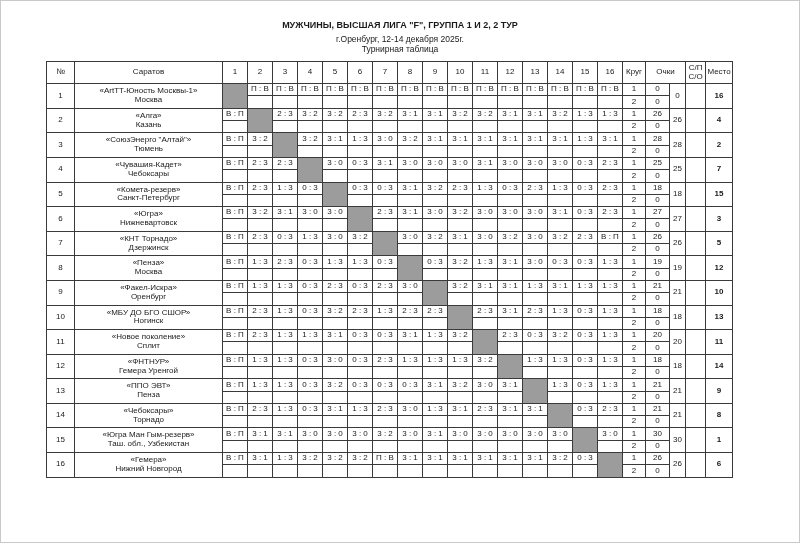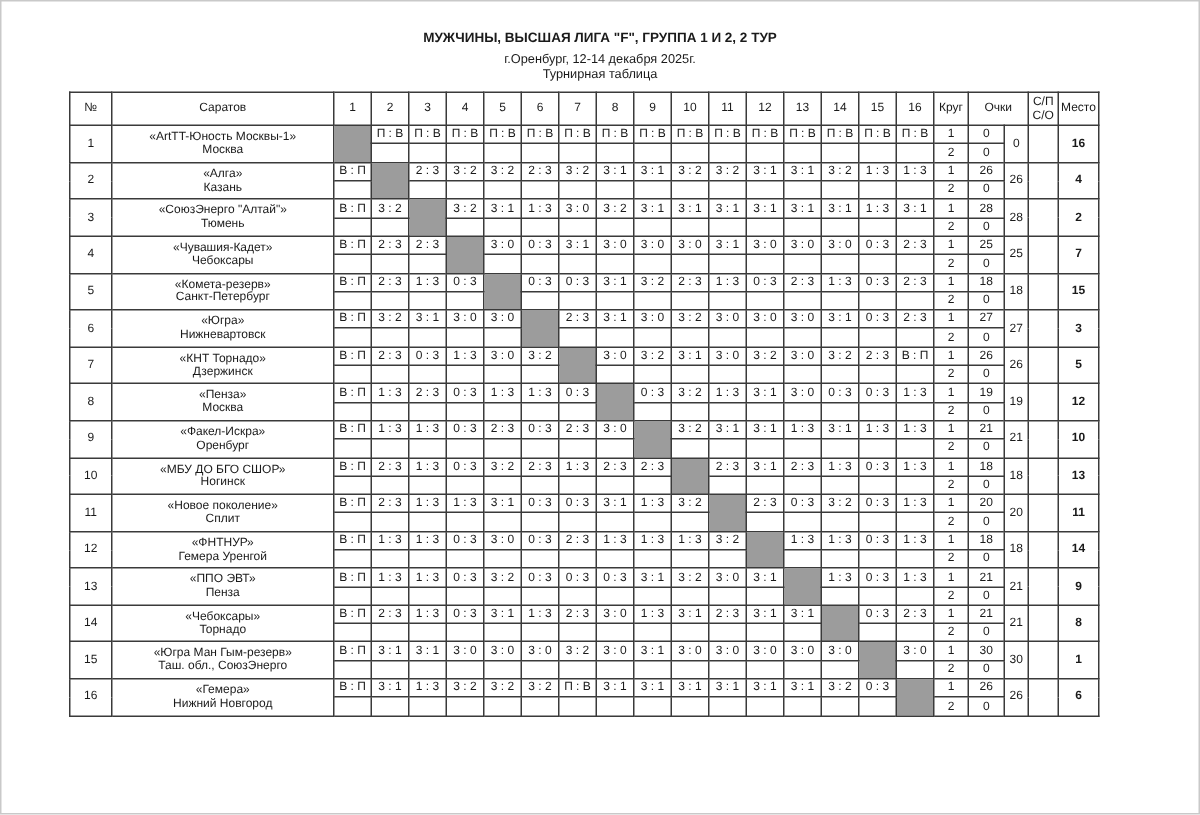--- a/index.html
+++ b/index.html
@@ -765,21 +765,21 @@
         <td class="score"></td>
         <td class="score"></td>
         <td class="score"></td>
         <td class="krug">2</td>
         <td class="pts">0</td>
       </tr>
       <tr class="sub">
         <td rowspan="2">15</td>
         <td class="team-cell" rowspan="2">
           <div>«Югра Ман Гым-резерв»</div>
-          <div>Таш. обл., СоюзЭнерго</div>
+          <div>Таш. обл., Узбекистан</div>
         </td>
         <td class="score">В : П</td>
         <td class="score">3 : 1</td>
         <td class="score">3 : 1</td>
         <td class="score">3 : 0</td>
         <td class="score">3 : 0</td>
         <td class="score">3 : 0</td>
         <td class="score">3 : 2</td>
         <td class="score">3 : 0</td>
         <td class="score">3 : 1</td>

